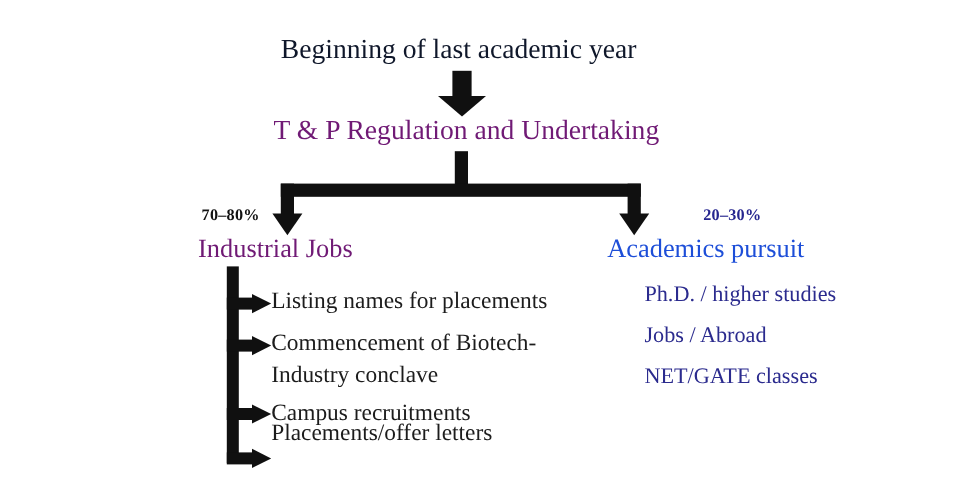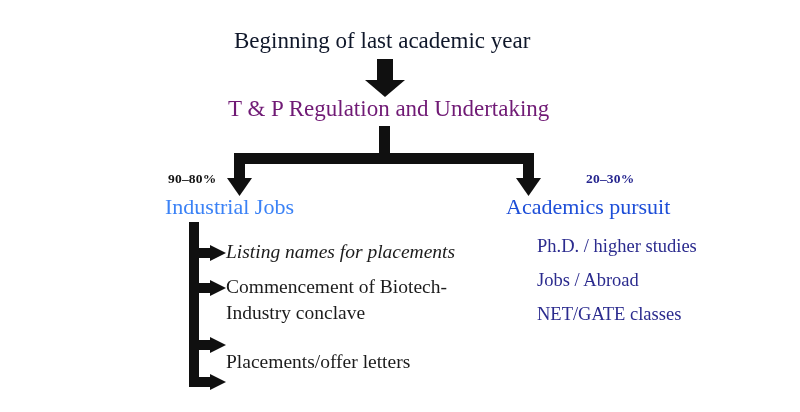--- a/index.html
+++ b/index.html
@@ -34,21 +34,21 @@
     top: 97px;
     font-size: 23px;
     color: #701a75;
   }
 
   
   .branch-left-heading {
     left: 165px;
     top: 196px;
     font-size: 22px;
-    color: #3b82f6;
+    color: #701a75;
   }
   .branch-right-heading {
     left: 506px;
     top: 196px;
     font-size: 22px;
     color: #1d4ed8;
   }
 
   
   .pct {
@@ -67,21 +67,21 @@
     color: #26268f;
     margin-left: 40px;
   }
 
   
   .sub-left {
     left: 226px;
     font-size: 19.5px;
     color: #1c1c1c;
   }
-  .sub-left.i0 { top: 242px; font-style: italic; }
+  .sub-left.i0 { top: 242px; }
   .sub-left.i1 { top: 277px; }
   .sub-left.i1b { top: 303px; }
   .sub-left.i2 { top: 335px; }
   .sub-left.i3 { top: 352px; }
 
   
   .sub-right {
     left: 537px;
     font-size: 18.5px;
     color: #2b2b8e;
@@ -145,30 +145,31 @@
       <rect x="189" y="377" width="24" height="10" fill="#101010"></rect>
       <polygon points="210,374 210,390 226,382" fill="#101010"></polygon>
     </g>
 
   </svg>
 
   <div class="node title-1">Beginning of last academic year</div>
 
   <div class="node title-2">T &amp; P Regulation and Undertaking</div>
 
-  <div class="node pct pct-left">90–80%</div>
+  <div class="node pct pct-left">70–80%</div>
 
   <div class="node pct pct-right">20–30%</div>
 
   <div class="node branch-left-heading">Industrial Jobs</div>
 
   <div class="node branch-right-heading">Academics pursuit</div>
 
   <div class="node sub-left i0">Listing names for placements</div>
   <div class="node sub-left i1">Commencement of Biotech-</div>
   <div class="node sub-left i1b">Industry conclave</div>
+  <div class="node sub-left i2">Campus recruitments</div>
   <div class="node sub-left i3">Placements/offer  letters</div>
 
   <div class="node sub-right r0">Ph.D. / higher studies</div>
   <div class="node sub-right r1">Jobs / Abroad</div>
   <div class="node sub-right r2">NET/GATE classes</div>
 
 </div>
 
 </body></html>

